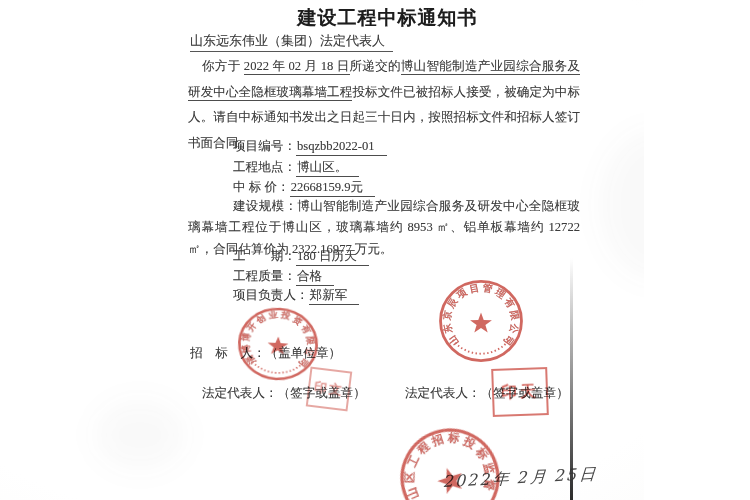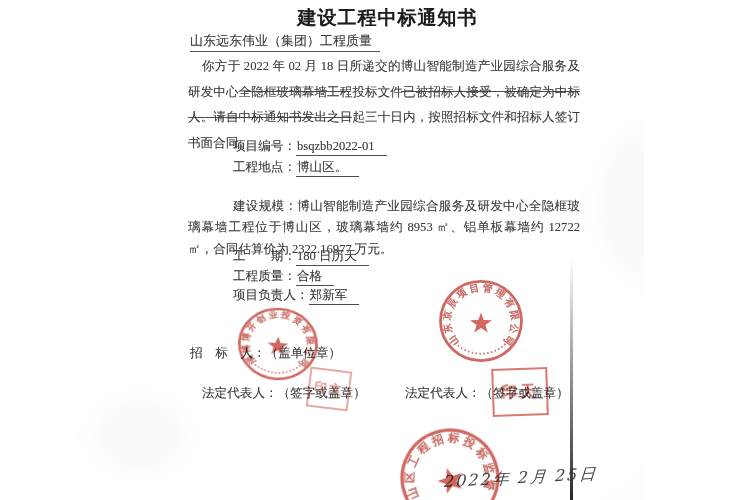--- a/index.html
+++ b/index.html
@@ -8,21 +8,21 @@
   .page{position:absolute;left:0;top:0;width:644px;height:500px;overflow:hidden;
         background:radial-gradient(ellipse 120% 105% at 46% 44%, #ffffff 60%, #fafaf9 85%, #f1f1ef 100%);
         text-shadow:0 0 .5px rgba(80,80,80,.4)}
   .title{position:absolute;left:195px;top:5px;width:385px;text-align:center;
          font-family:"Liberation Sans","DejaVu Sans",sans-serif;font-weight:bold;
          font-size:19px;letter-spacing:1px;color:#1d1d1d}
   .recipient{position:absolute;left:190px;top:32px;font-size:13px;
              border-bottom:1px solid #565656;padding:0 8px 1px 0;white-space:nowrap}
   .intro{position:absolute;left:188px;top:54px;width:392px;font-size:12.6px;
          line-height:25.5px;text-align:justify;text-indent:14px}
-  .u{border-bottom:1px solid #4d4d4d;padding-bottom:18px}
+  .u{border-bottom:1px solid #4d4d4d;padding-bottom:1px}
   .field{position:absolute;left:233px;font-size:12.6px;white-space:nowrap}
   .field .u{padding:0 12px 2px 1px}
   .scale{position:absolute;left:188px;top:196px;width:392px;font-size:12.6px;
          line-height:21.4px;text-align:justify;text-indent:45px}
   .sig{position:absolute;font-size:12.6px;white-space:nowrap}
   .hand-date{position:absolute;left:444px;top:468px;font-size:16px;font-style:italic;
              letter-spacing:2px;color:#454545;transform:rotate(-3deg) skewX(-7deg);
              font-family:"DejaVu Serif",serif;text-shadow:none}
   .stamp{position:absolute;mix-blend-mode:multiply;opacity:.82;filter:blur(.3px);color:var(--seal-color,#c6463d)}
   .stamp svg{width:100%;height:100%;overflow:visible}
@@ -38,28 +38,29 @@
              background:linear-gradient(to bottom, rgba(140,140,140,0), rgba(110,110,110,.55) 35%, #2b2b2b 100%)}
   .smudge{position:absolute;background:rgba(60,60,60,.03);filter:blur(14px);border-radius:50%}
 </style>
 </head>
 <body>
 
 <div class="page">
 
   <div class="title">建设工程中标通知书</div>
 
-  <div class="recipient">山东远东伟业（集团）工程质量</div>
+  <div class="recipient">山东远东伟业（集团）法定代表人</div>
 
   <p class="intro"><span>你方于 </span><span class="u">2022 年 02 月 18 日</span><span>所递交的</span><span class="u">博山智能制造产业园综合服务及研发中心全隐框玻璃幕墙工程</span><span>投标文件已被招标人接受，被确定为中标人。请自中标通知书发出之日起三十日内，按照招标文件和招标人签订书面合同。</span></p>
 
   <div class="field" style="top:138px"><span>项目编号：</span><span class="u">bsqzbb2022-01</span></div>
 
   <div class="field" style="top:159px"><span>工程地点：</span><span class="u">博山区。</span></div>
 
+  <div class="field" style="top:179px"><span>中 标 价：</span><span class="u">22668159.9元</span></div>
 
   <p class="scale"><span>建设规模：</span><span>博山智能制造产业园综合服务及研发中心全隐框玻璃幕墙工程位于博山区，玻璃幕墙约 8953 ㎡、铝单板幕墙约 12722 ㎡，合同估算价为 2322.16977 万元。</span></p>
 
   <div class="field" style="top:248px"><span>工　　期：</span><span class="u">180 日历天</span></div>
 
   <div class="field" style="top:287px"><span>项目负责人：</span><span class="u">郑新军</span></div>
 
   <div class="field" style="top:268px"><span>工程质量：</span><span class="u">合格</span></div>
 
 

